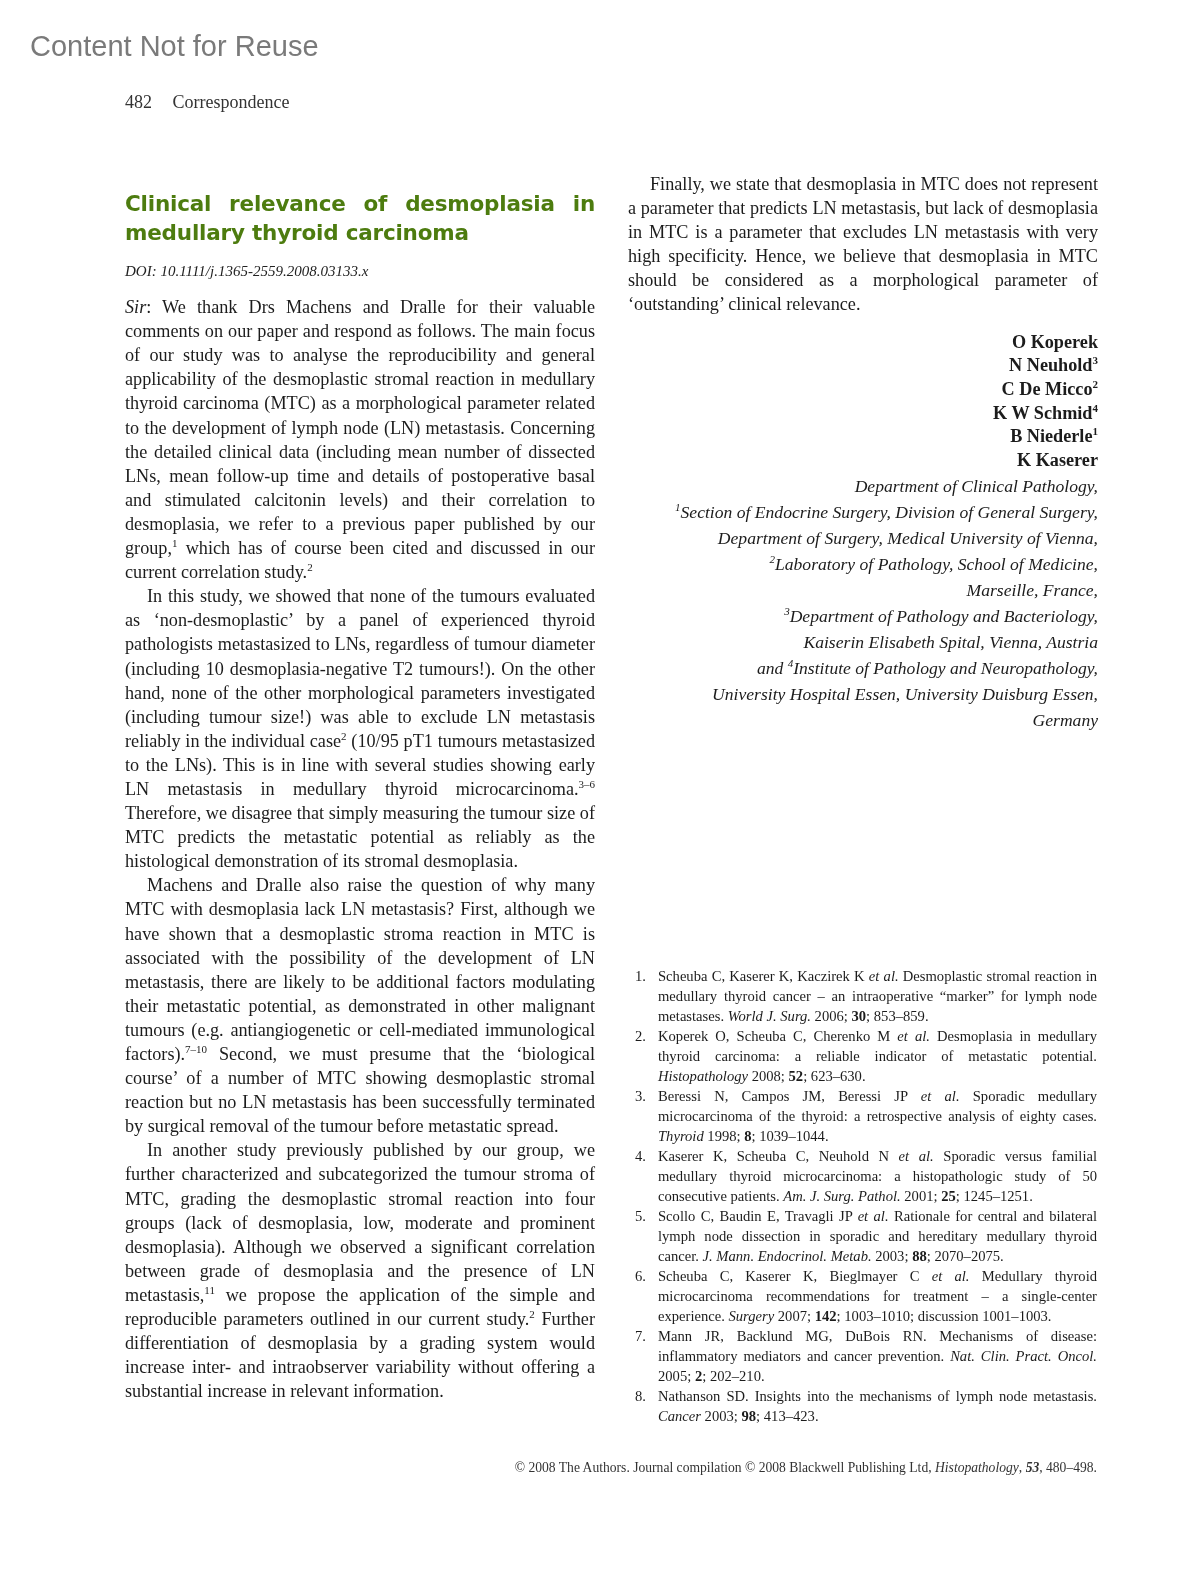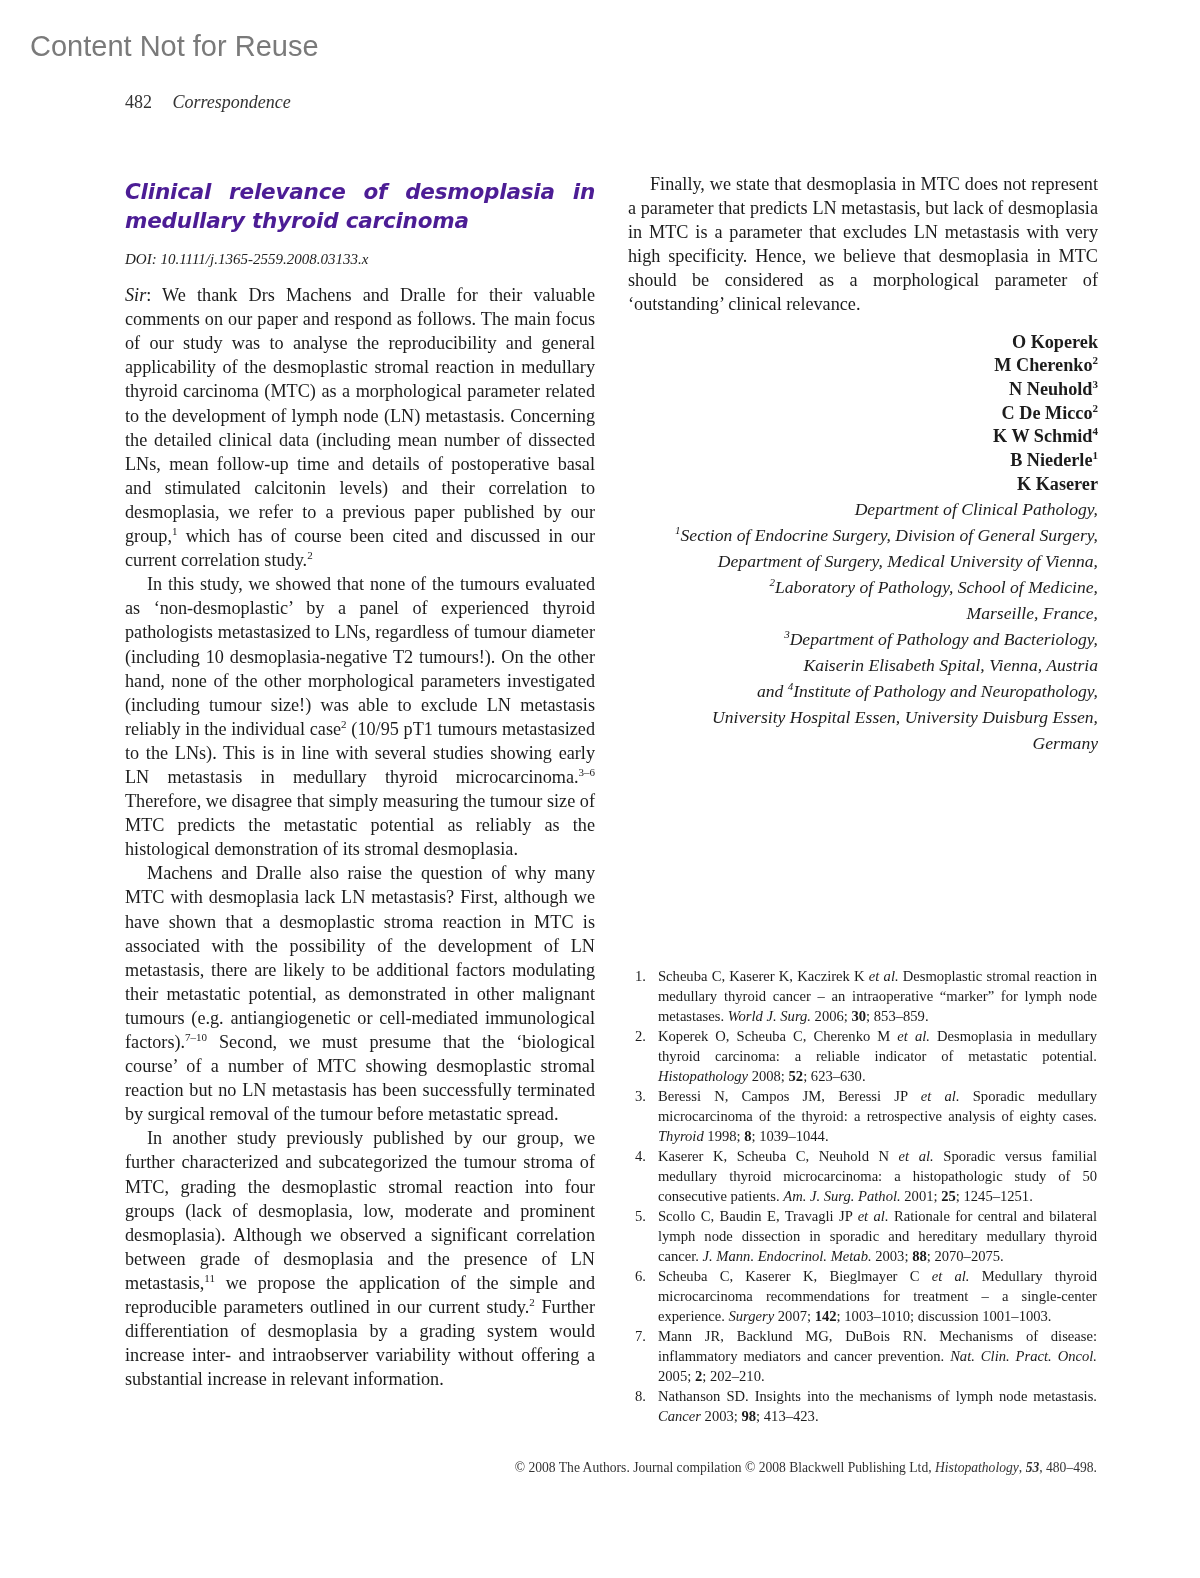--- a/index.html
+++ b/index.html
@@ -1,24 +1,24 @@
 <!DOCTYPE html>
 <html><head>
 <meta charset="utf-8">
 <style>
   html, body { margin:0; padding:0; background:#ffffff; }
   body { width:1200px; height:1578px; position:relative; overflow:hidden; color:#1c1c1c; font-family:"Liberation Serif","DejaVu Serif",serif; }
   .watermark { position:absolute; left:30px; top:30px; font-family:"Liberation Sans","DejaVu Sans",sans-serif; font-size:29px; color:#7a7a7a; }
   .running-head { position:absolute; left:125px; top:92px; font-size:18px; color:#333; }
   .running-head .pg { margin-right:16px; }
-  .running-head .sec { font-style:italic; }
+  .running-head .sec { }
   .col { position:absolute; top:172px; width:470px; font-size:18.2px; line-height:24.1px; text-align:justify; }
   .col-left { left:125px; }
   .col-right { left:628px; top:172px; }
-  .title { font-family:"DejaVu Sans","Liberation Sans",sans-serif; font-weight:bold; font-size:21.5px; line-height:29px; margin:5px 0 12px 0; color:#4c1d95; letter-spacing:-0.2px;font-style:italic; }
+  .title { font-family:"DejaVu Sans","Liberation Sans",sans-serif; font-weight:bold; font-size:21.5px; line-height:29px; margin:17px 0 12px 0; color:#4d7c0f; letter-spacing:-0.2px; }
   .doi { font-size:15px; margin-bottom:12px; color:#222;font-style:italic; }
   p { margin:0; }
   p.indent { text-indent:22px; }
   sup { font-size:11px; line-height:0; vertical-align:super; }
   .authors { text-align:right; font-weight:bold; font-size:18.2px; line-height:23.7px; margin-top:14px; }
   .affils { text-align:right; font-style:italic; font-size:17.6px; line-height:26px; margin-top:0; }
   .refs { position:absolute; left:635px; top:966px; width:462px; font-size:14.6px; line-height:20px; text-align:justify; }
   .ref { display:flex; }
   .ref .num { width:23px; flex:none; }
   .ref .txt { flex:1; }
@@ -49,21 +49,20 @@
   <p class="indent"><span>Machens and Dralle also raise the question of why many MTC with desmoplasia lack LN metastasis? First, although we have shown that a desmoplastic stroma reaction in MTC is associated with the possibility of the development of LN metastasis, there are likely to be additional factors modulating their metastatic potential, as demonstrated in other malignant tumours (e.g. antiangiogenetic or cell-mediated immunological factors).</span><sup>7–10</sup><span> Second, we must presume that the ‘biological course’ of a number of MTC showing desmoplastic stromal reaction but no LN metastasis has been successfully terminated by surgical removal of the tumour before metastatic spread.</span></p>
 
   <p class="indent"><span>In another study previously published by our group, we further characterized and subcategorized the tumour stroma of MTC, grading the desmoplastic stromal reaction into four groups (lack of desmoplasia, low, moderate and prominent desmoplasia). Although we observed a significant correlation between grade of desmoplasia and the presence of LN metastasis,</span><sup>11</sup><span> we propose the application of the simple and reproducible parameters outlined in our current study.</span><sup>2</sup><span> Further differentiation of desmoplasia by a grading system would increase inter- and intraobserver variability without offering a substantial increase in relevant information.</span></p>
 </div>
 
 <div class="col col-right">
   <p class="indent"><span>Finally, we state that desmoplasia in MTC does not represent a parameter that predicts LN metastasis, but lack of desmoplasia in MTC is a parameter that excludes LN metastasis with very high specificity. Hence, we believe that desmoplasia in MTC should be considered as a morphological parameter of ‘outstanding’ clinical relevance.</span></p>
 
   <div class="authors">
     <div><span>O Koperek</span><sup></sup></div>
-    <div><span>M Cherenko</span><sup>2</sup></div>
     <div><span>N Neuhold</span><sup>3</sup></div>
     <div><span>C De Micco</span><sup>2</sup></div>
     <div><span>K W Schmid</span><sup>4</sup></div>
     <div><span>B Niederle</span><sup>1</sup></div>
     <div><span>K Kaserer</span><sup></sup></div>
   </div>
 
   <div class="affils">
     <div><span></span><sup></sup><span>Department of Clinical Pathology,</span></div>
     <div><span></span><sup>1</sup><span>Section of Endocrine Surgery, Division of General Surgery,</span></div>

